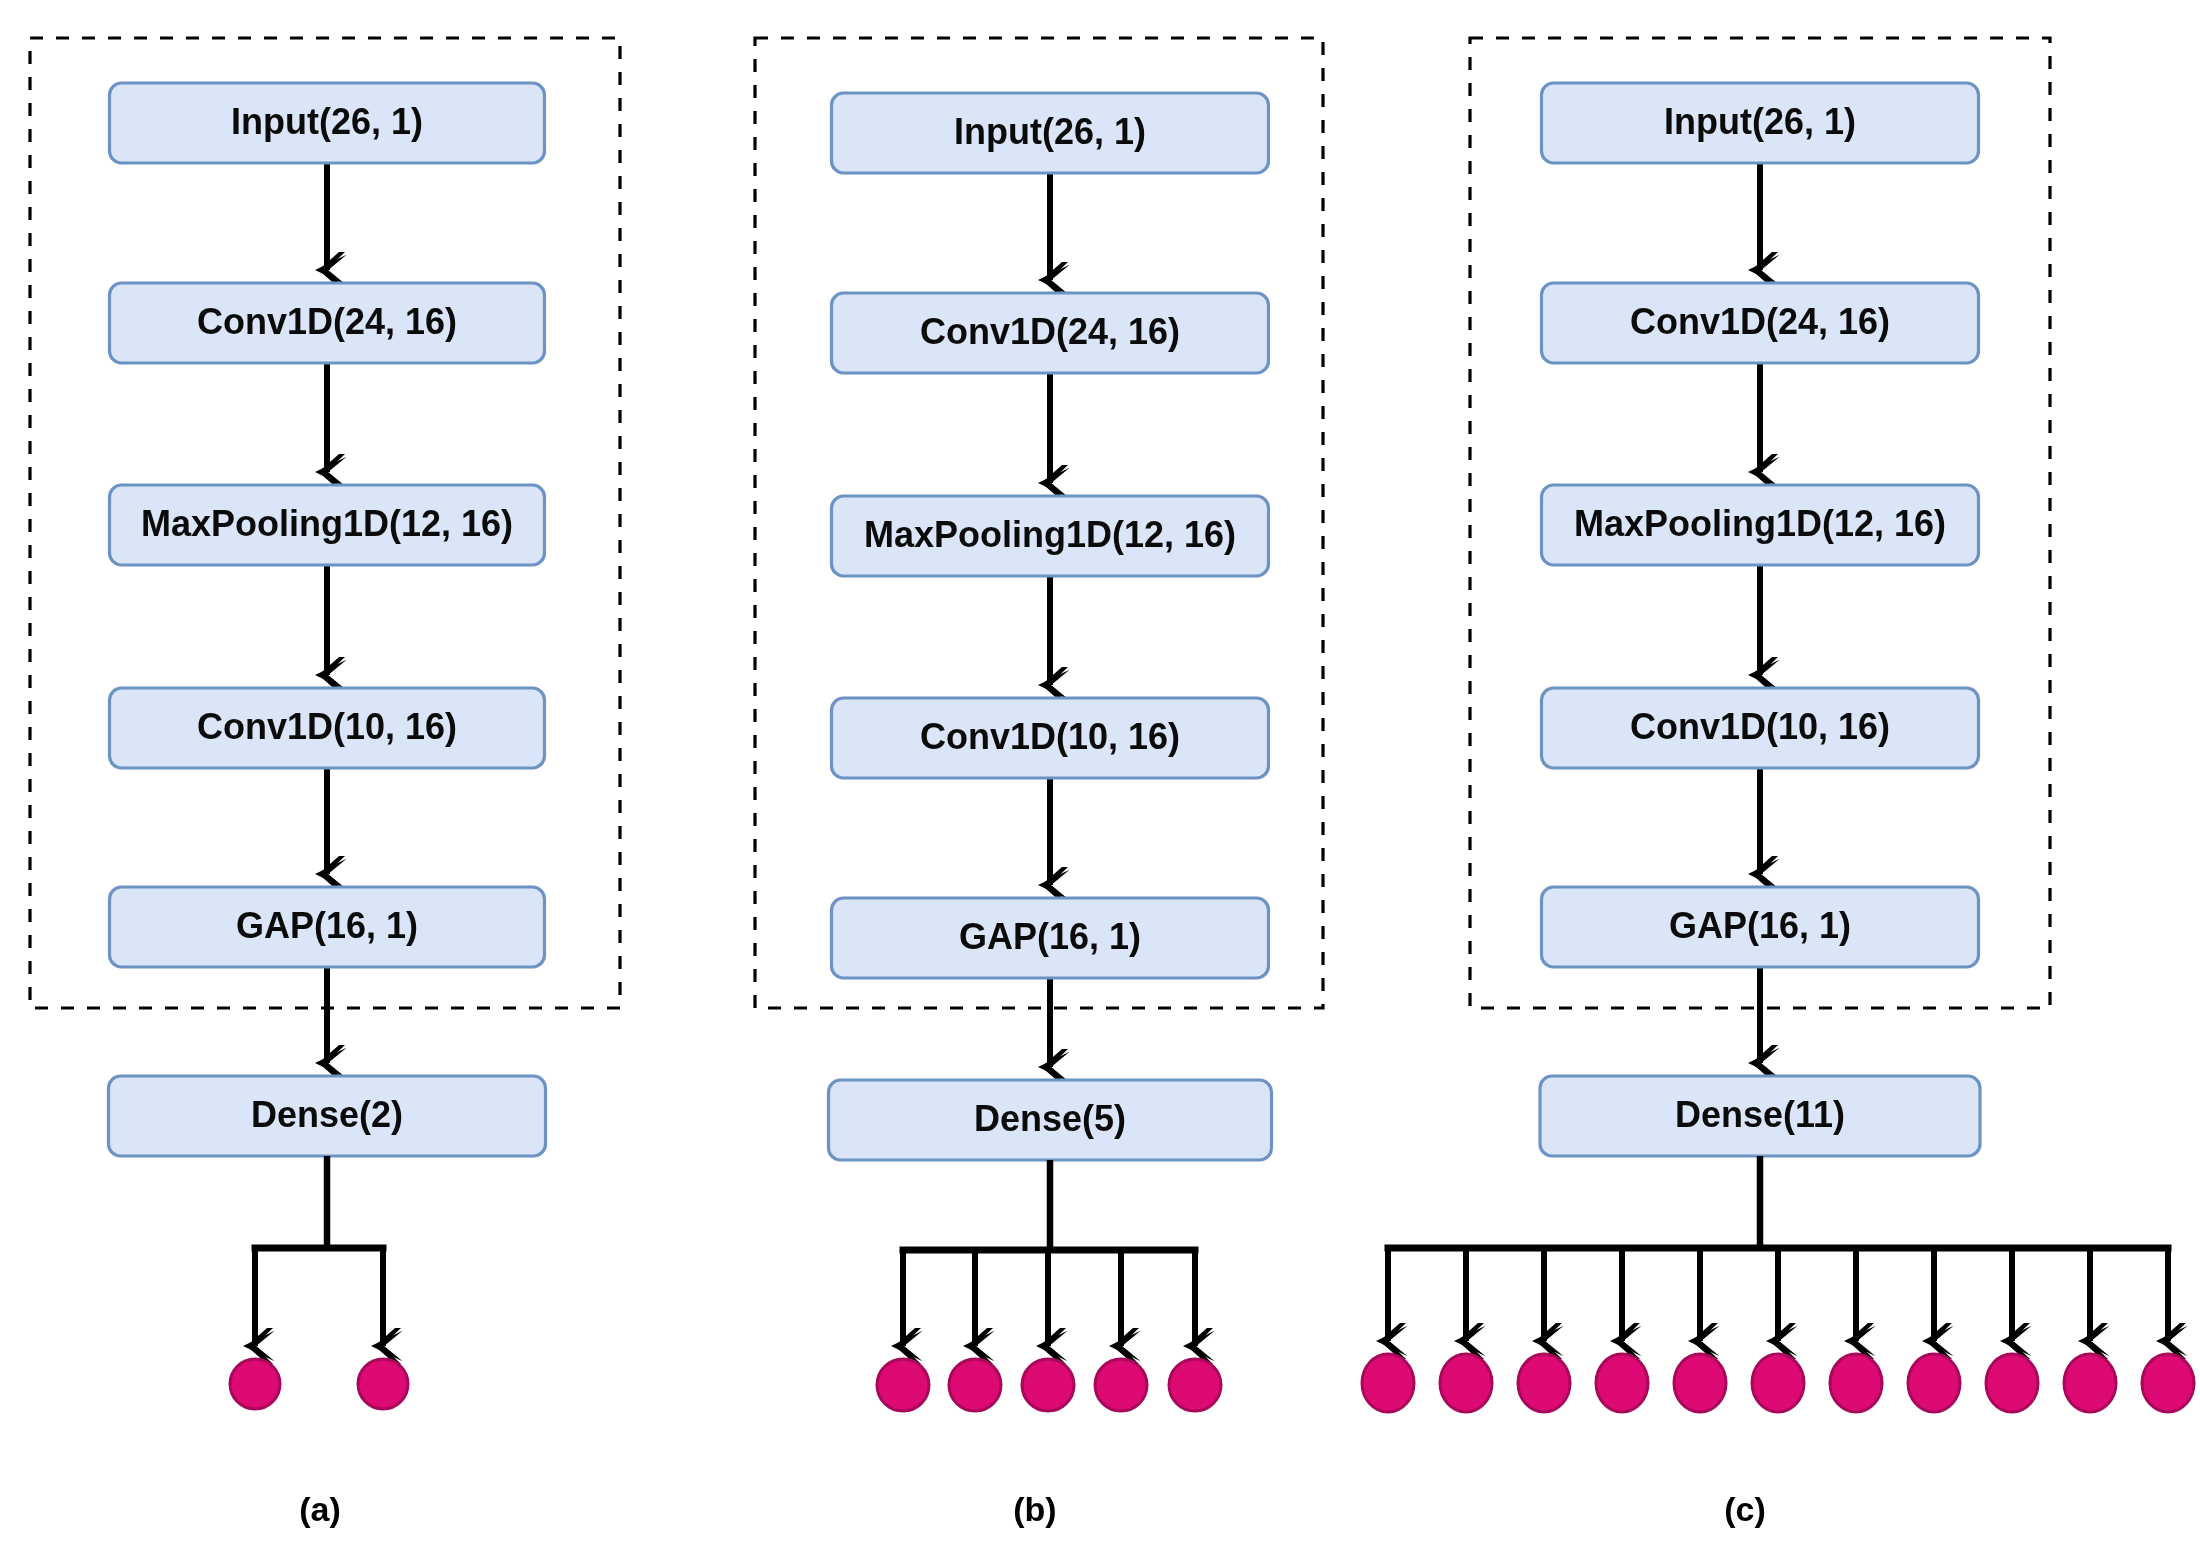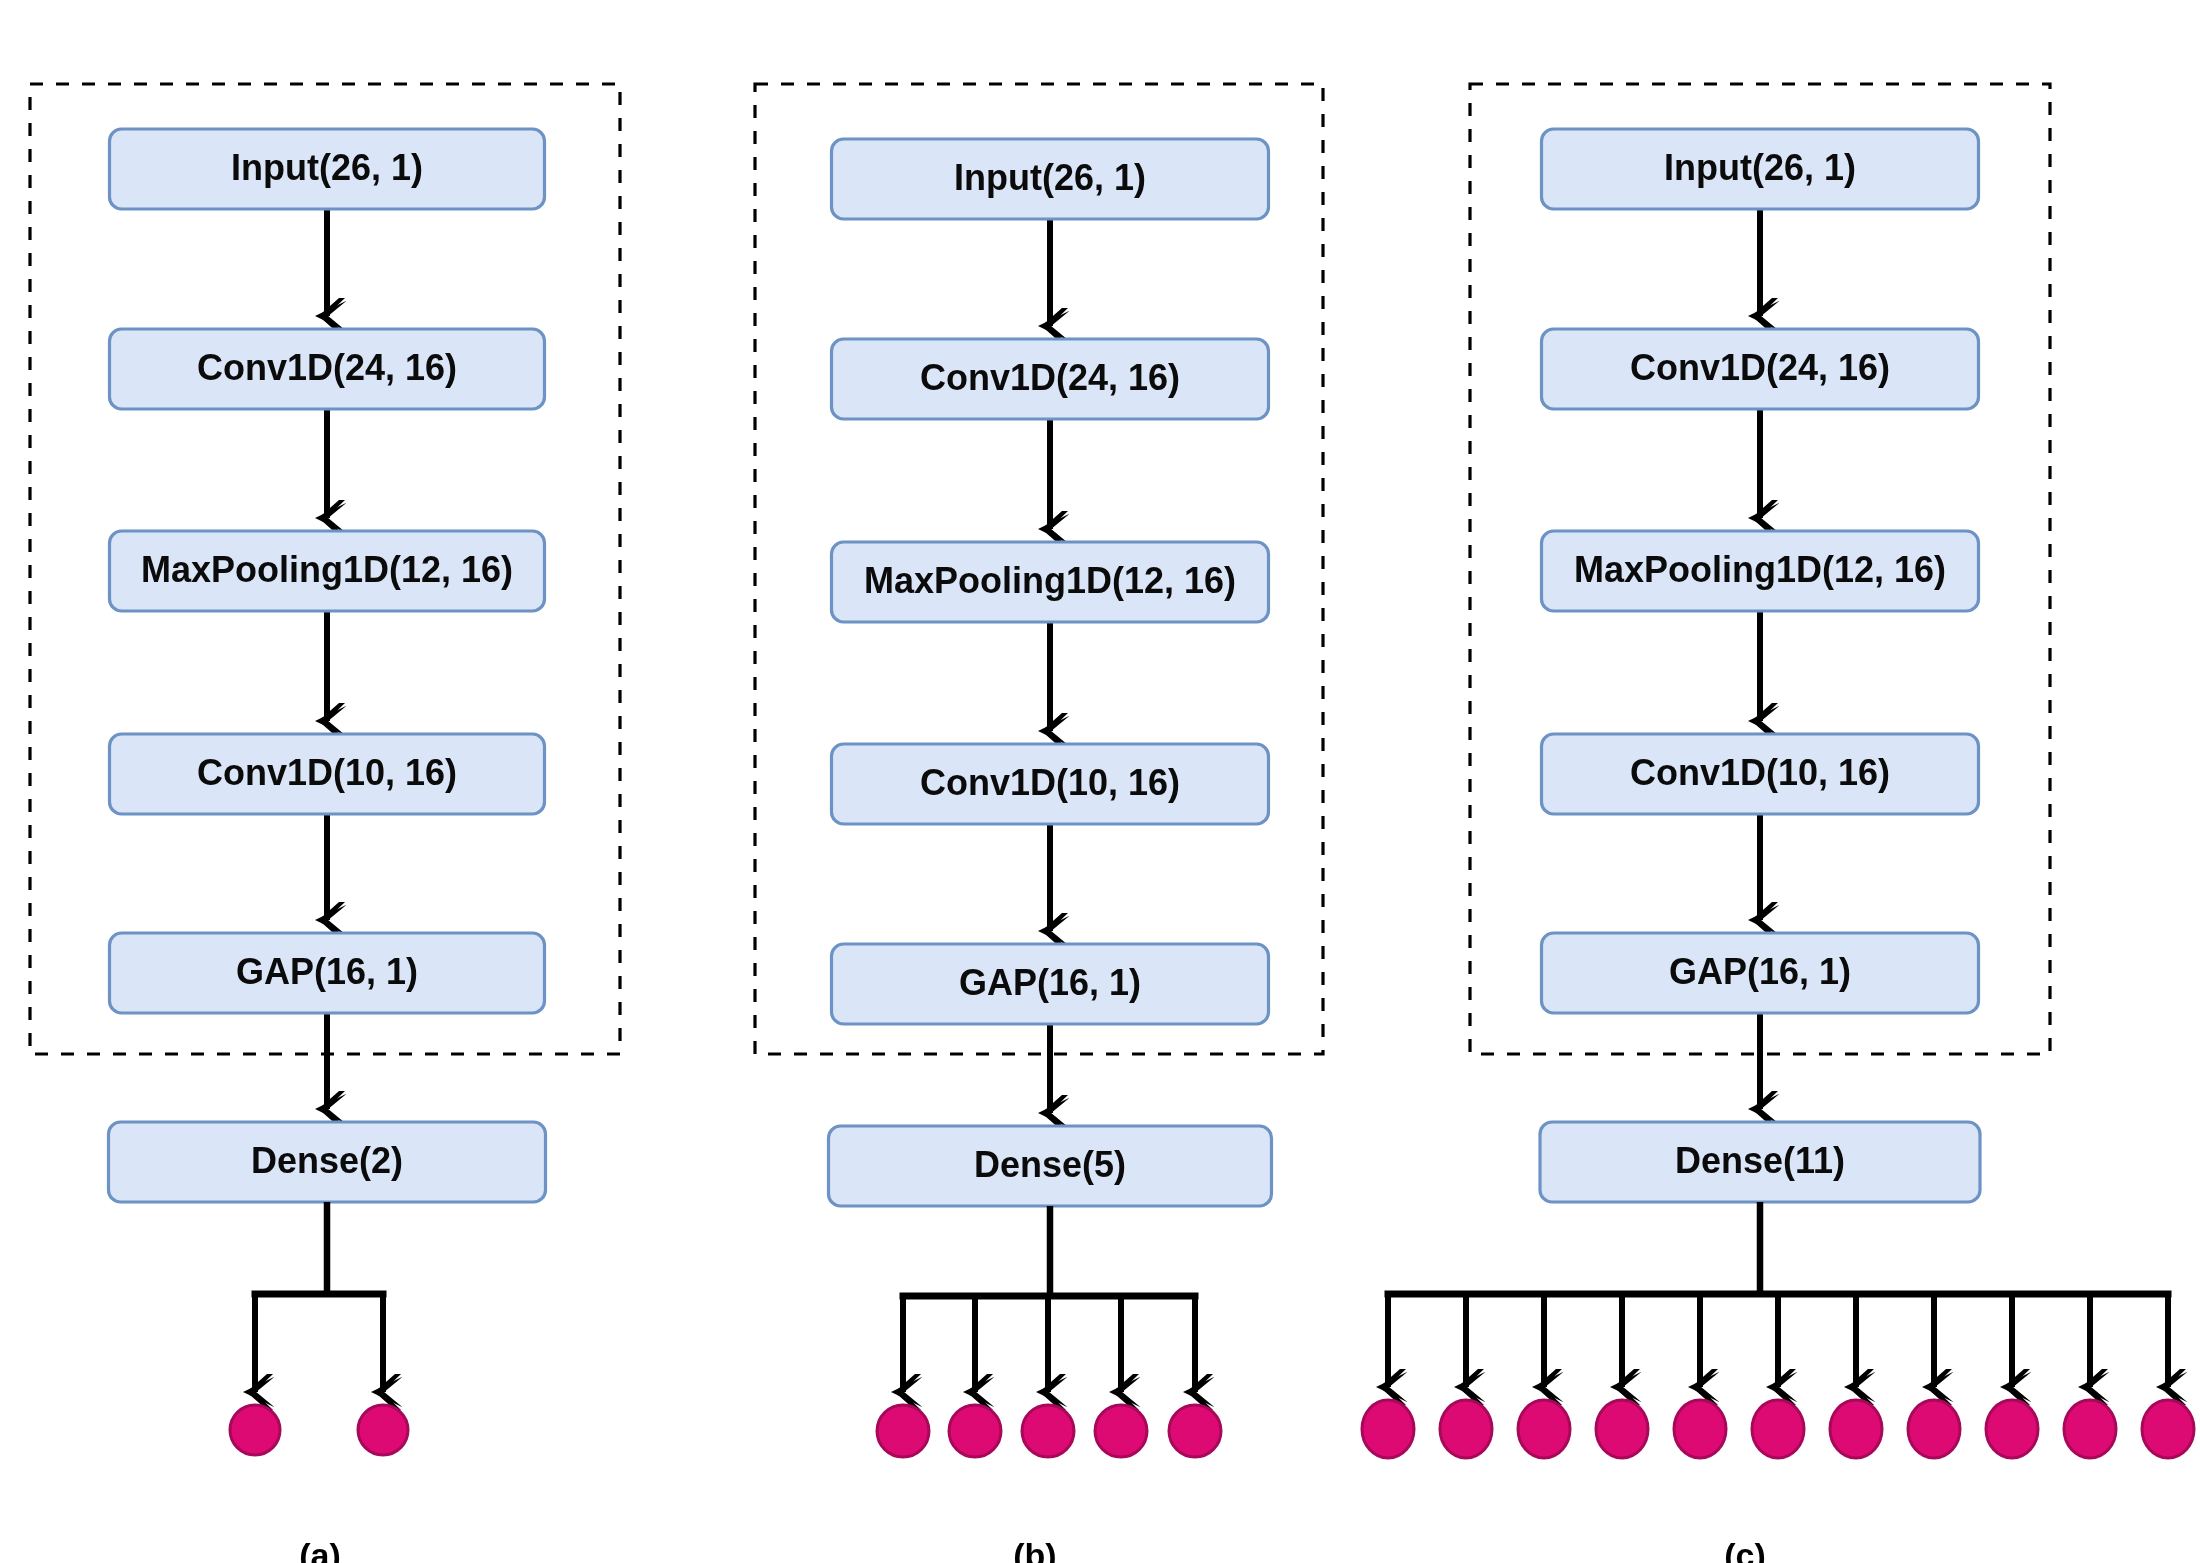--- a/index.html
+++ b/index.html
@@ -10,21 +10,20 @@
   body {
     width: 2200px;
     height: 1563px;
     font-family: "Liberation Sans", sans-serif;
     overflow: hidden;
   }
   #diagram-root {
     position: relative;
     width: 2200px;
     height: 1172px;
-    margin-top: 46px;
   }
   svg#arch-svg {
     position: absolute;
     top: 0;
     left: 0;
     width: 2200px;
     height: 1563px;
     display: block;
   }
   .panel-frame {

